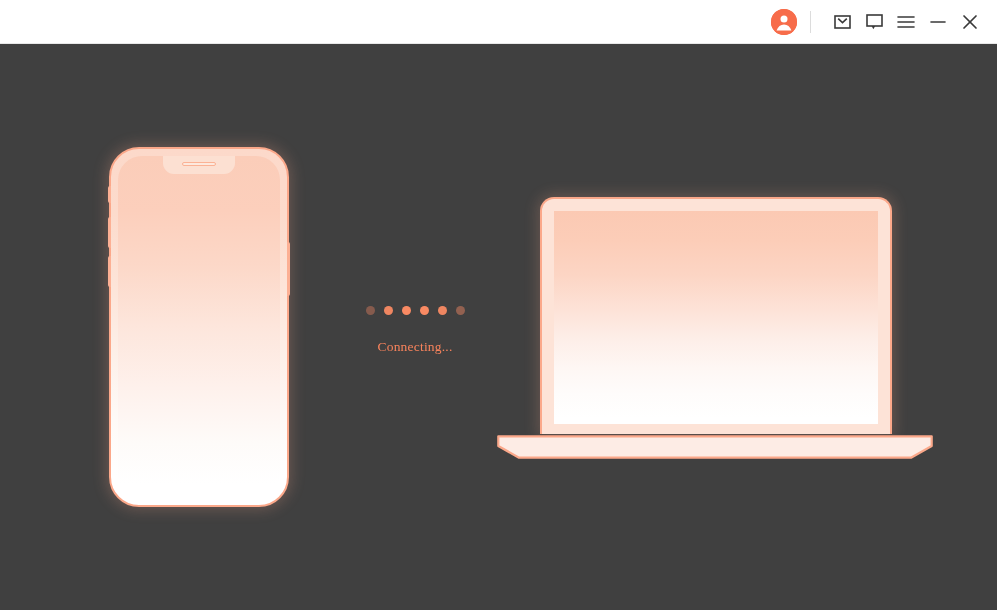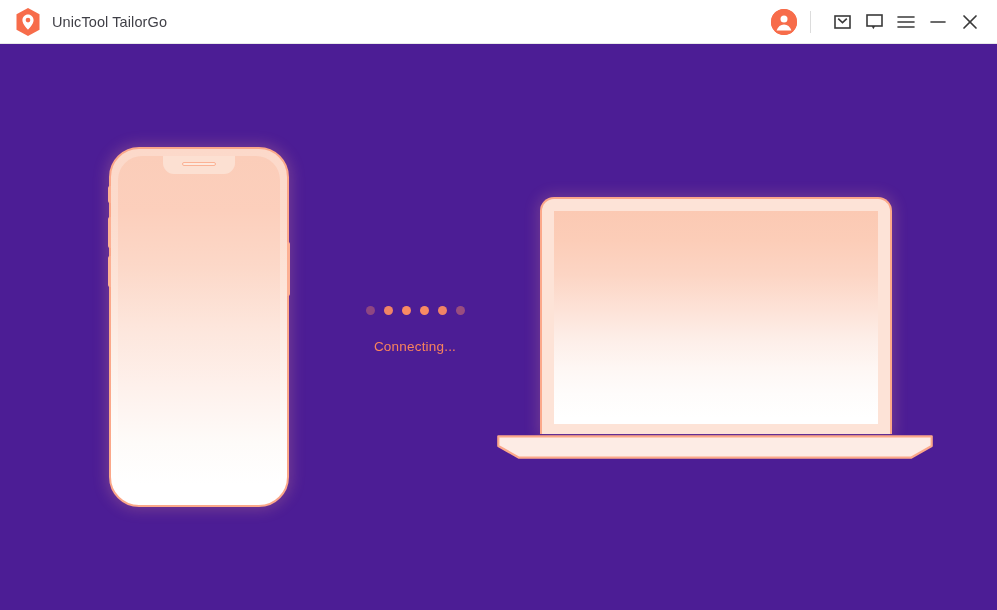--- a/index.html
+++ b/index.html
@@ -72,21 +72,22 @@
   }
   .icon-btn:last-child { margin-right: 12px; }
   .icon-btn svg { display:block; }
 
   
   .stage {
     position: absolute;
     top: 44px; left: 0;
     width: 997px;
     height: 566px;
-    background: #4c1d95;
+    background: #404040;
+    font-family: Liberation Serif, serif;
   }
 
   
   .phone {
     position: absolute;
     left: 109px;
     top: 103px;       
     width: 180px;
     height: 360px;
     border: 2.2px solid #fba88a;
@@ -216,31 +217,20 @@
     width: 436px;
     height: 24px;
   }
   .base svg { display:block; }
 </style>
 </head>
 <body>
 
 <div class="titlebar">
 
-  <div class="brand">
-    <span class="logo-mark">
-      <svg width="28" height="30" viewBox="0 0 28 30">
-        <path d="M14 1 L25.5 7.2 L25.5 22.8 L14 29 L2.5 22.8 L2.5 7.2 Z" fill="#f76c4a"></path>
-        <path d="M14 7.6 c-3.1 0 -5.6 2.5 -5.6 5.6 c0 4.1 5.6 9.4 5.6 9.4
-                 s5.6 -5.3 5.6 -9.4 c0 -3.1 -2.5 -5.6 -5.6 -5.6 z" fill="#ffffff"></path>
-        <circle cx="14" cy="13.1" r="2.35" fill="#f76c4a"></circle>
-      </svg>
-    </span>
-    <span class="brand-name">UnicTool TailorGo</span>
-  </div>
 
   <div class="win-controls">
 
     <div class="avatar-btn">
       <svg width="26" height="26" viewBox="0 0 26 26">
         <circle cx="13" cy="13" r="13" fill="#f76c4a"></circle>
         <circle cx="13" cy="9.9" r="3.5" fill="#ffffff"></circle>
         <path d="M5.6 21.6 c1.3 -4 4 -6 7.4 -6 s6.1 2 7.4 6 z" fill="#ffffff"></path>
       </svg>
     </div>

